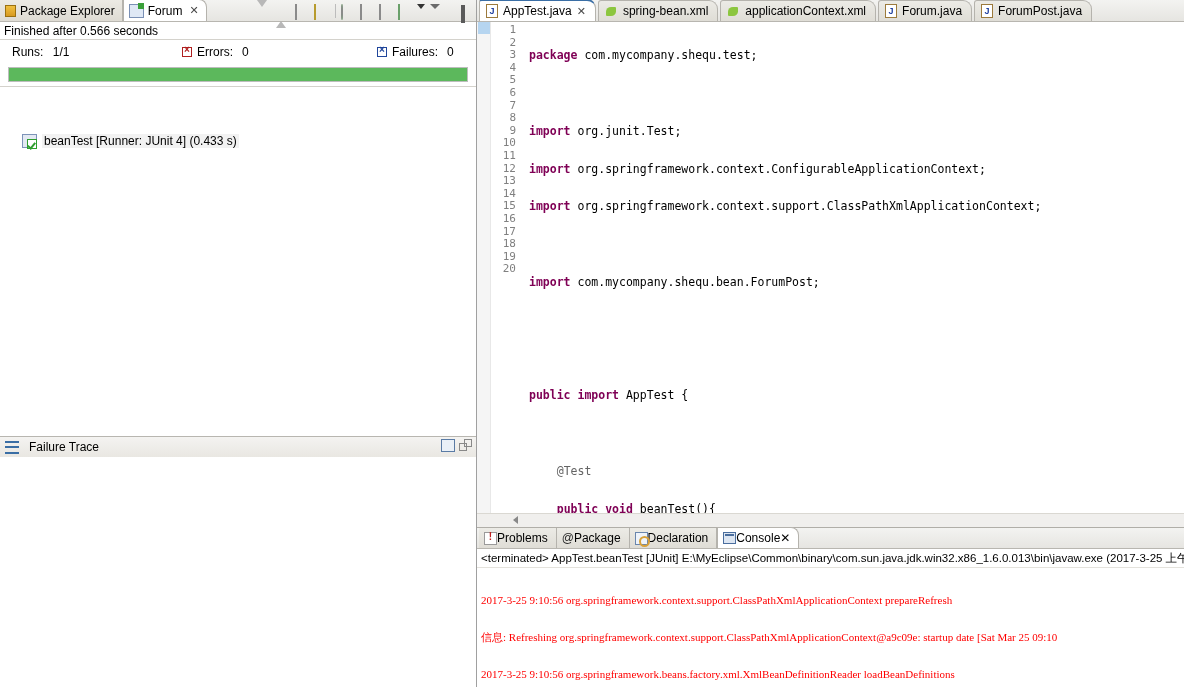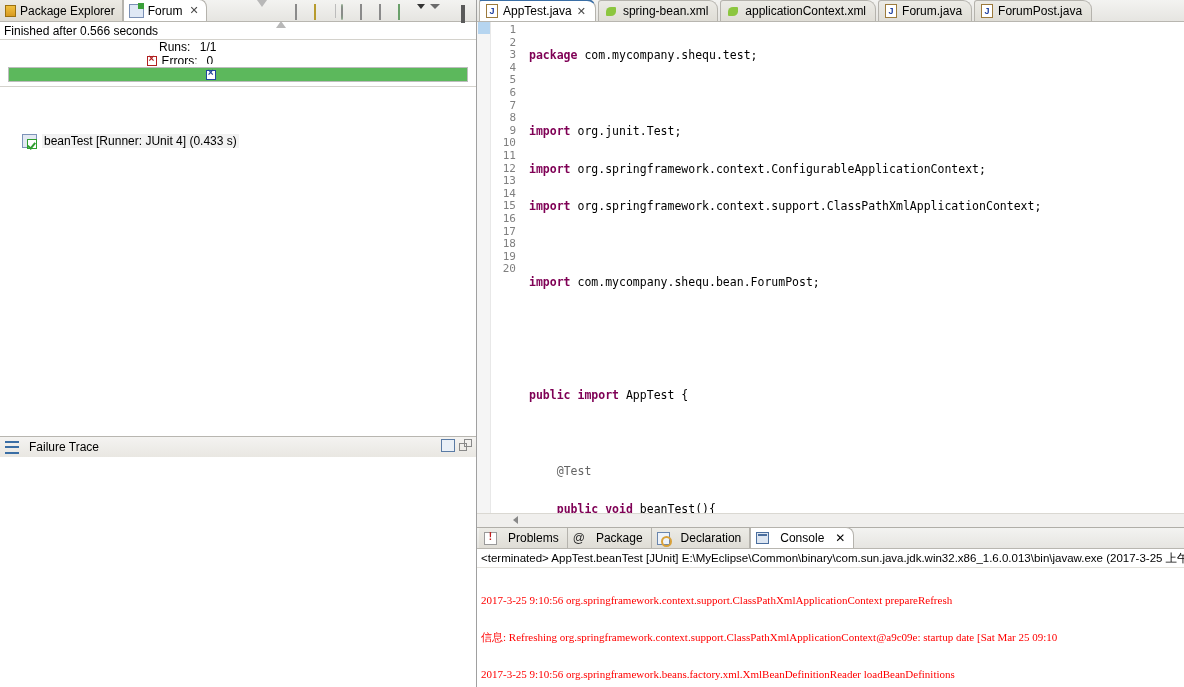--- a/index.html
+++ b/index.html
@@ -67,21 +67,20 @@
     font-size: 12px;
     border-bottom: 1px solid #d4d2cc;
     background: #ffffff;
   }
   .counters {
     height: 24px;
     display: flex; align-items: center;
     font-size: 12px;
     padding-left: 12px;
     background: #ffffff;
-    flex-direction: column;
   }
   .counters .c-runs { width: 170px; }
   .counters .c-err { width: 195px; display:flex; align-items:center; gap:5px;}
   .counters .c-fail { display:flex; align-items:center; gap:5px;}
   .sqicon { width: 10px; height: 10px; display:inline-block; position: relative;}
   .sqicon.red { background:#ffffff; border:1px solid #b02020; }
   .sqicon.blue { background:#ffffff; border:1px solid #20469b; }
   .sqicon::after {
     content:"×"; position:absolute; left:0; right:0; top:-4px;
     font-size:10px; line-height:12px; text-align:center; font-weight:bold;
@@ -215,21 +214,21 @@
   .console-tabbar {
     height: 21px;
     background: linear-gradient(to bottom,#f3f3f1,#e6e5e1);
     display: flex; align-items: flex-end;
     padding-left: 2px;
     border-bottom: 1px solid #b8b6b0;
     position: relative;
   }
   .ctab {
     height: 20px;
-    display: flex; align-items: center; gap: 11px;
+    display: flex; align-items: center; gap: 0;
     padding: 0 8px 0 5px;
     font-size: 12px;
     background: linear-gradient(to bottom,#ecebe6,#dfddd6);
     border-right: 1px solid #b5b3ad;
     cursor: default;
   }
   .ctab.active {
     background: #ffffff;
     height: 21px;
     border-left: 1px solid #b5b3ad;

